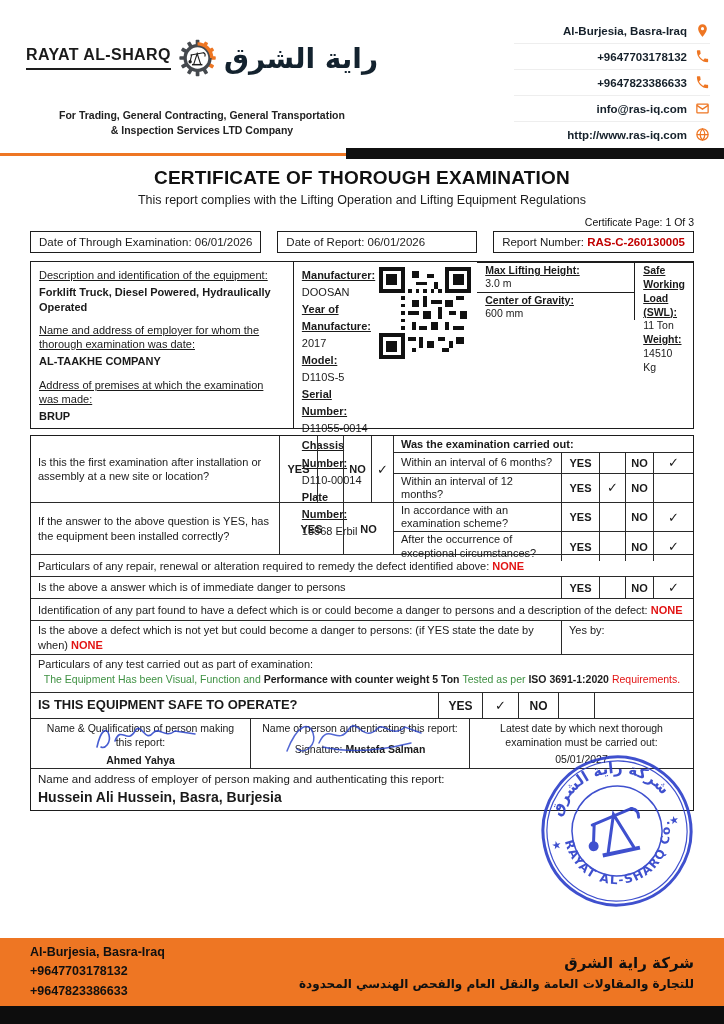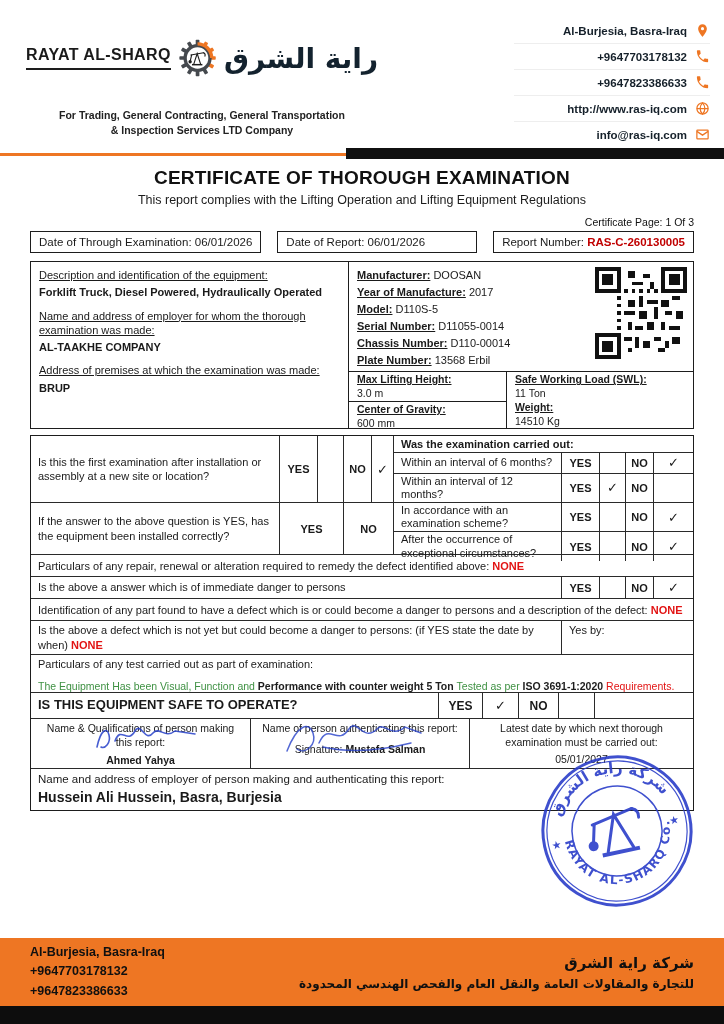--- a/index.html
+++ b/index.html
@@ -37,21 +37,21 @@
   .dbox{border:1.6px solid #1d1d1d;padding:4px 8px;font-size:11.5px;white-space:nowrap}
   .red{color:#E21414}
   .bold{font-weight:bold}
 
   
   .equip{display:flex;border:1.6px solid #1d1d1d;margin-top:8px;height:168px}
   .eq-left{width:318px;border-right:1.4px solid #1d1d1d;padding:6px 8px;font-size:11px;line-height:1.3}
   .eq-label{text-decoration:underline;margin-top:9px}
   .eq-label.first{margin-top:0}
   .eq-val{font-weight:bold;margin-top:3px}
-  .eq-right{flex:1;display:flex;flex-direction:column}
+  .eq-right{flex:1;display:flex;flex-direction:row}
   .eq-specs{display:flex;padding:5px 6px 2px 8px;flex:1}
   .spec-list{flex:1;font-size:11px;line-height:1.55}
   .spec-label{font-weight:bold;text-decoration:underline}
   .qr{width:92px;height:92px;margin-left:4px}
   .eq-dims{display:flex;border-top:1.4px solid #1d1d1d;height:58px}
   .dim-left{width:158px;border-right:1.4px solid #1d1d1d;display:flex;flex-direction:column}
   .dim-cell{flex:1;padding:1px 8px;font-size:10.5px;line-height:1.28}
   .dim-cell + .dim-cell{border-top:1.2px solid #1d1d1d}
   .dim-right{flex:1;padding:1px 8px;font-size:10.5px;line-height:1.32}
   .dim-label{font-weight:bold;text-decoration:underline}
@@ -67,21 +67,21 @@
   .chk{font-family:"DejaVu Sans",sans-serif;font-size:13px;font-weight:bold}
   .w38{width:38px}.w26{width:26px}.w28{width:28px}.w22{width:22px}.w40{width:40px}
   .xright{flex:1;border-left:1.2px solid #2a2a2a;display:flex;flex-direction:column}
   .xhdr{font-weight:bold;padding:2px 7px;border-bottom:1.2px solid #2a2a2a}
   .xsub{display:flex;flex:1}
   .xsub + .xsub{border-top:1.2px solid #2a2a2a}
   .xsub > div{border-left:1.2px solid #2a2a2a;display:flex;align-items:center;justify-content:center}
   .xsub > .xsubq{border-left:none;flex:1;justify-content:flex-start;text-align:left;padding:1px 7px;line-height:1.2}
   .xfull{flex:1;padding:3px 7px;display:flex;align-items:center}
   .block{display:block !important}
-  .test-line{margin-top:10px;font-size:10.5px}
+  .test-line{text-align:center;margin-top:3px;font-size:10.5px}
   .green{color:#3F9143}
   .dkbold{color:#1c1c1c;font-weight:bold}
   .safeq{font-size:13px;font-weight:bold}
   .sig{display:block !important;position:relative;padding:3px 7px;font-size:10.5px;line-height:1.3}
   .sig-name{font-weight:bold;margin-top:5px}
   .sig-svg{position:absolute;pointer-events:none}
 
   
   .stampwrap{position:absolute;left:538px;top:752px}
 
@@ -157,37 +157,37 @@
       </div>
       <div class="contact-row">
         <span>+9647823386633</span>
         <span class="cicon">
           <svg viewBox="0 0 24 24" fill="currentColor">
               <path d="M6.6 10.8c1.4 2.8 3.8 5.1 6.6 6.6l2.2-2.2c.3-.3.7-.4 1-.2 1.1.4 2.3.6 3.6.6.6 0 1 .4 1 1V20c0 .6-.4 1-1 1C10.9 21 3 13.1 3 3c0-.6.4-1 1-1h3.5c.6 0 1 .4 1 1 0 1.2.2 2.4.6 3.6.1.3 0 .7-.2 1l-2.3 2.2z"></path>
             </svg>
         </span>
       </div>
       <div class="contact-row">
+        <span>info@ras-iq.com</span>
+        <span class="cicon">
+          <svg viewBox="0 0 24 24" fill="none" stroke="currentColor" stroke-width="2">
+              <rect x="3" y="5" width="18" height="14" rx="1"></rect>
+              <path d="M3 7l9 6 9-6"></path>
+            </svg>
+        </span>
+      </div>
+      <div class="contact-row">
         <span>http://www.ras-iq.com</span>
         <span class="cicon">
           <svg viewBox="0 0 24 24" fill="none" stroke="currentColor" stroke-width="2">
               <circle cx="12" cy="12" r="9"></circle>
               <path d="M3 12h18M12 3c2.5 2.6 3.8 5.7 3.8 9s-1.3 6.4-3.8 9c-2.5-2.6-3.8-5.7-3.8-9S9.5 5.6 12 3z"></path>
             </svg>
         </span>
       </div>
-      <div class="contact-row">
-        <span>info@ras-iq.com</span>
-        <span class="cicon">
-          <svg viewBox="0 0 24 24" fill="none" stroke="currentColor" stroke-width="2">
-              <rect x="3" y="5" width="18" height="14" rx="1"></rect>
-              <path d="M3 7l9 6 9-6"></path>
-            </svg>
-        </span>
-      </div>
     </div>
   </div>
 
   <div class="divider">
     <div class="orange"></div>
     <div class="black"></div>
   </div>
 
   <div class="titleblock">
     <h1>CERTIFICATE OF THOROUGH EXAMINATION</h1>
@@ -209,21 +209,21 @@
       <div class="dbox" style="flex:1">
         <span>Report Number:</span>
         <span class="bold red" style="color:#c00000">RAS-C-260130005</span>
       </div>
     </div>
 
     <div class="equip">
       <div class="eq-left">
         <div class="eq-label first">Description and identification of the equipment:</div>
         <div class="eq-val">Forklift Truck, Diesel Powered, Hydraulically Operated</div>
-        <div class="eq-label">Name and address of employer for whom the thorough examination was made:</div>
+        <div class="eq-label">Name and address of employer for whom the thorough examination was date:</div>
         <div class="eq-val">AL-TAAKHE COMPANY</div>
         <div class="eq-label">Address of premises at which the examination was made:</div>
         <div class="eq-val">BRUP</div>
       </div>
       <div class="eq-right">
         <div class="eq-specs">
           <div class="spec-list">
             <div><span class="spec-label">Manufacturer:</span> <span>DOOSAN</span></div>
             <div><span class="spec-label">Year of Manufacture:</span> <span>2017</span></div>
             <div><span class="spec-label">Model:</span> <span>D110S-5</span></div>

